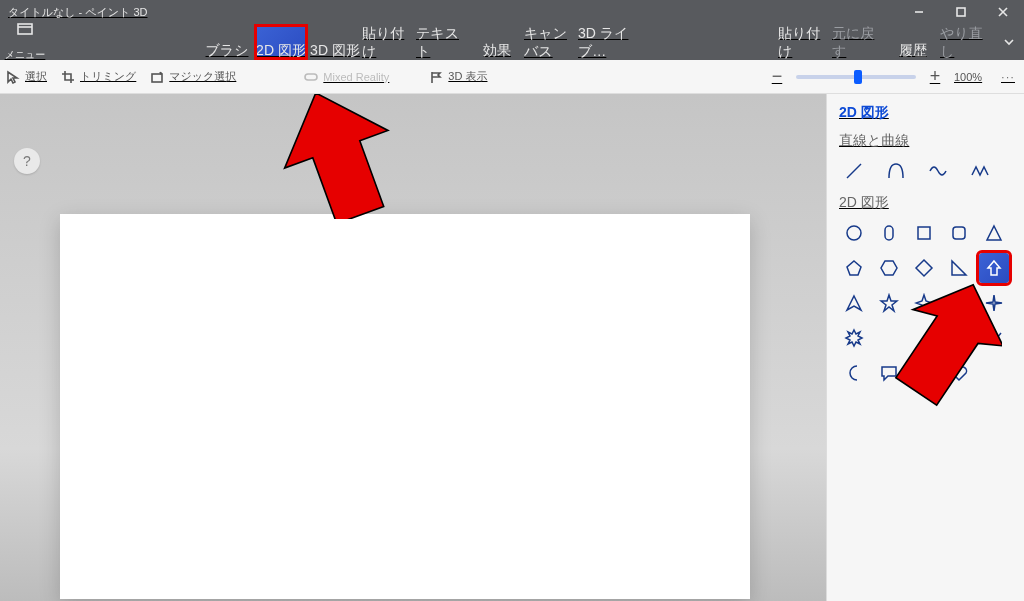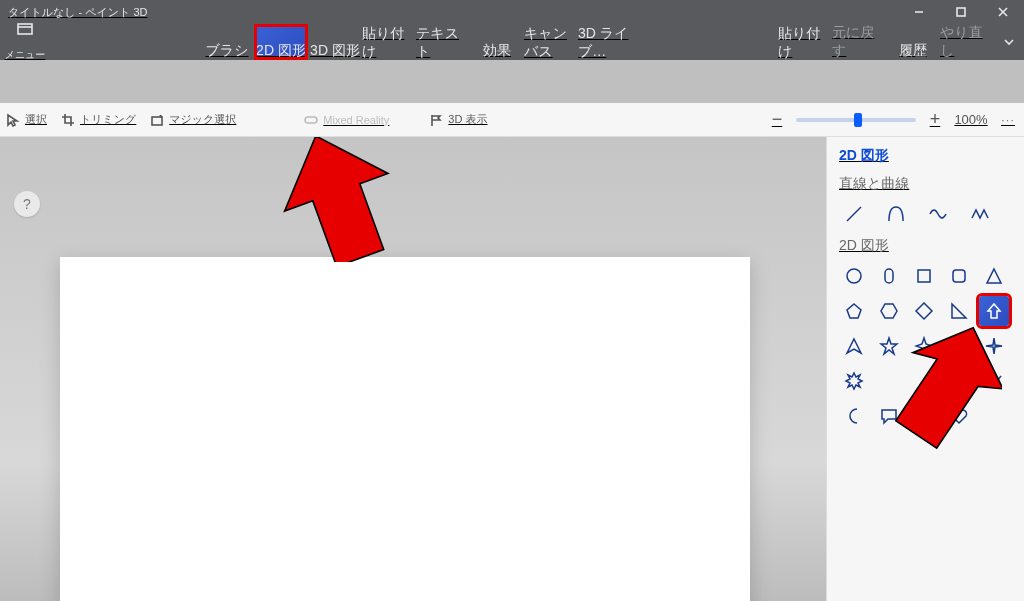--- a/index.html
+++ b/index.html
@@ -14,34 +14,34 @@
 
   
   .tabrow { height: 36px; background: #585a5e; display: flex; align-items: stretch; color: #e6e6e6; position: relative; }
   .menu-btn { width: 50px; display:flex; flex-direction:column; align-items:center; justify-content:center; font-size:10px; gap:11px; }
   .tabrow-spacer { flex: 1; }
   .tab-group { display:flex; align-items:stretch; }
   .tab { width: 54px; display:flex; flex-direction:column; align-items:center; justify-content:center; gap:1px; font-size:14px; position: relative; }
   .tab .ico { height:16px; display:flex; align-items:center; justify-content:center; }
   .tab.active { background: linear-gradient(135deg,#3b63d6,#2b4bc0); }
   .tab.highlight { outline: 3px solid #e60000; outline-offset: -3px; }
-  .tab.disabled { color: #9a9da2; justify-content: flex-end; }
+  .tab.disabled { color: #9a9da2; }
   .right-tabs { display:flex; align-items:stretch; }
   .chevron-expand { width:30px; display:flex; align-items:center; justify-content:center; }
 
   
-  .toolbar { height: 34px; background: #f6f6f6; display:flex; align-items:center; padding: 0 6px; gap:14px; font-size:11px; color:#555; border-bottom:1px solid #dedede;margin-top:43px; }
+  .toolbar { height: 34px; background: #f6f6f6; display:flex; align-items:center; padding: 0 6px; gap:14px; font-size:11px; color:#555; border-bottom:1px solid #dedede; }
   .tool { display:flex; align-items:center; gap:5px; }
   .tool .ticon { width:14px; height:14px; display:flex; align-items:center; justify-content:center; }
   .tool.disabled { color:#bcbcbc; }
   .zoom-area { margin-left:auto; display:flex; align-items:center; gap:10px; }
   .zoom-btn { width:18px; height:18px; display:flex; align-items:center; justify-content:center; color:#555; font-size:18px; }
   .slider { width:120px; height:4px; background:#c8d2ea; border-radius:2px; position:relative; }
   .slider-thumb { position:absolute; top:-5px; width:8px; height:14px; background:#0b5cff; border-radius:2px; }
-  .zoom-label { font-size:13px; color:#555; width:34px; text-align:center; }
+  .zoom-label { font-size:11px; color:#555; width:34px; text-align:left; }
   .more-dots { width:20px; text-align:center; color:#666; letter-spacing:1px; }
 
   
   .main { flex:1; display:flex; min-height:0; }
   .canvas-area { flex:1; position:relative; background: linear-gradient(#c5c5c5,#d8d8d8 70%, #bcbcbc); overflow:hidden; }
   .canvas { position:absolute; left:60px; top:120px; width:690px; height:385px; background:#fff; box-shadow: 0 6px 20px rgba(0,0,0,.18); }
   .help-btn { position:absolute; left:14px; top:54px; width:26px; height:26px; border-radius:50%; background:#e9e9e9; color:#7a7a7a; display:flex; align-items:center; justify-content:center; font-size:14px; box-shadow:0 1px 2px rgba(0,0,0,.15); }
 
   
   .arrow { position:absolute; }

